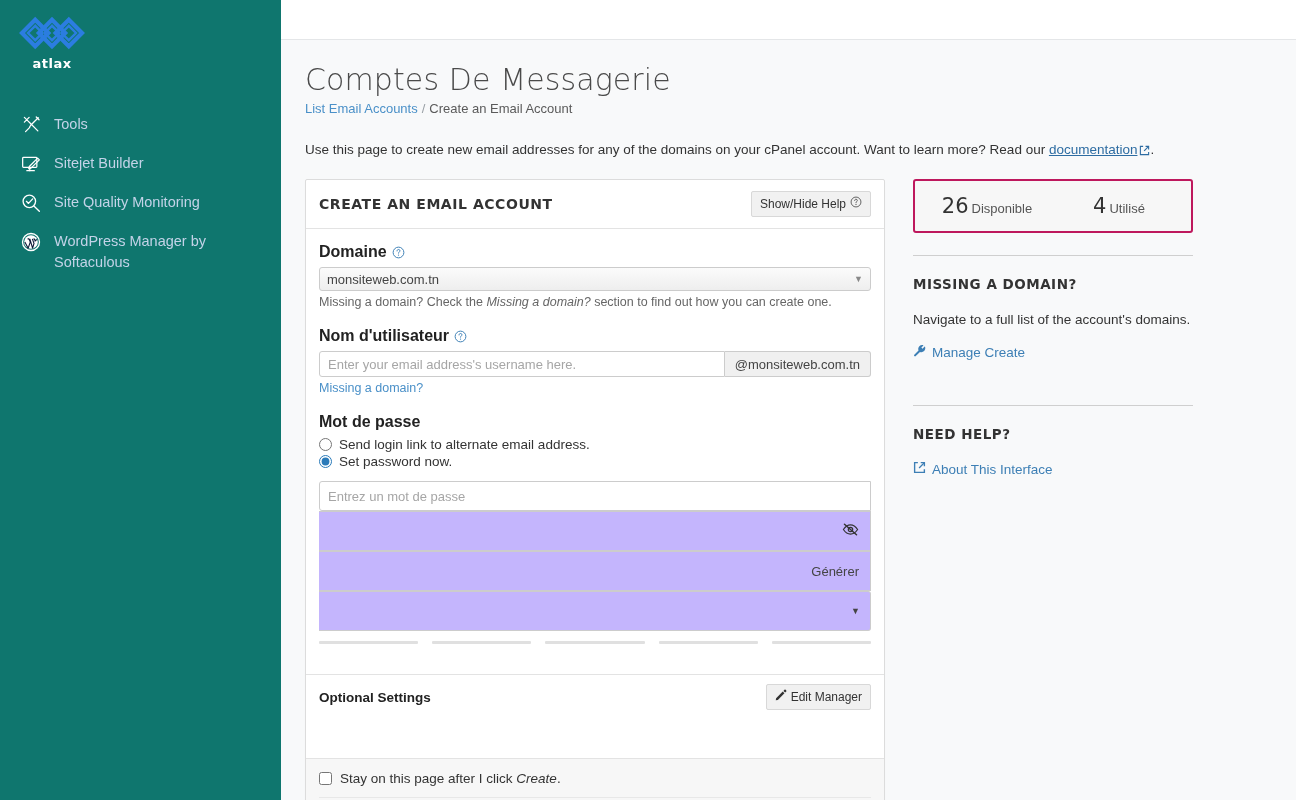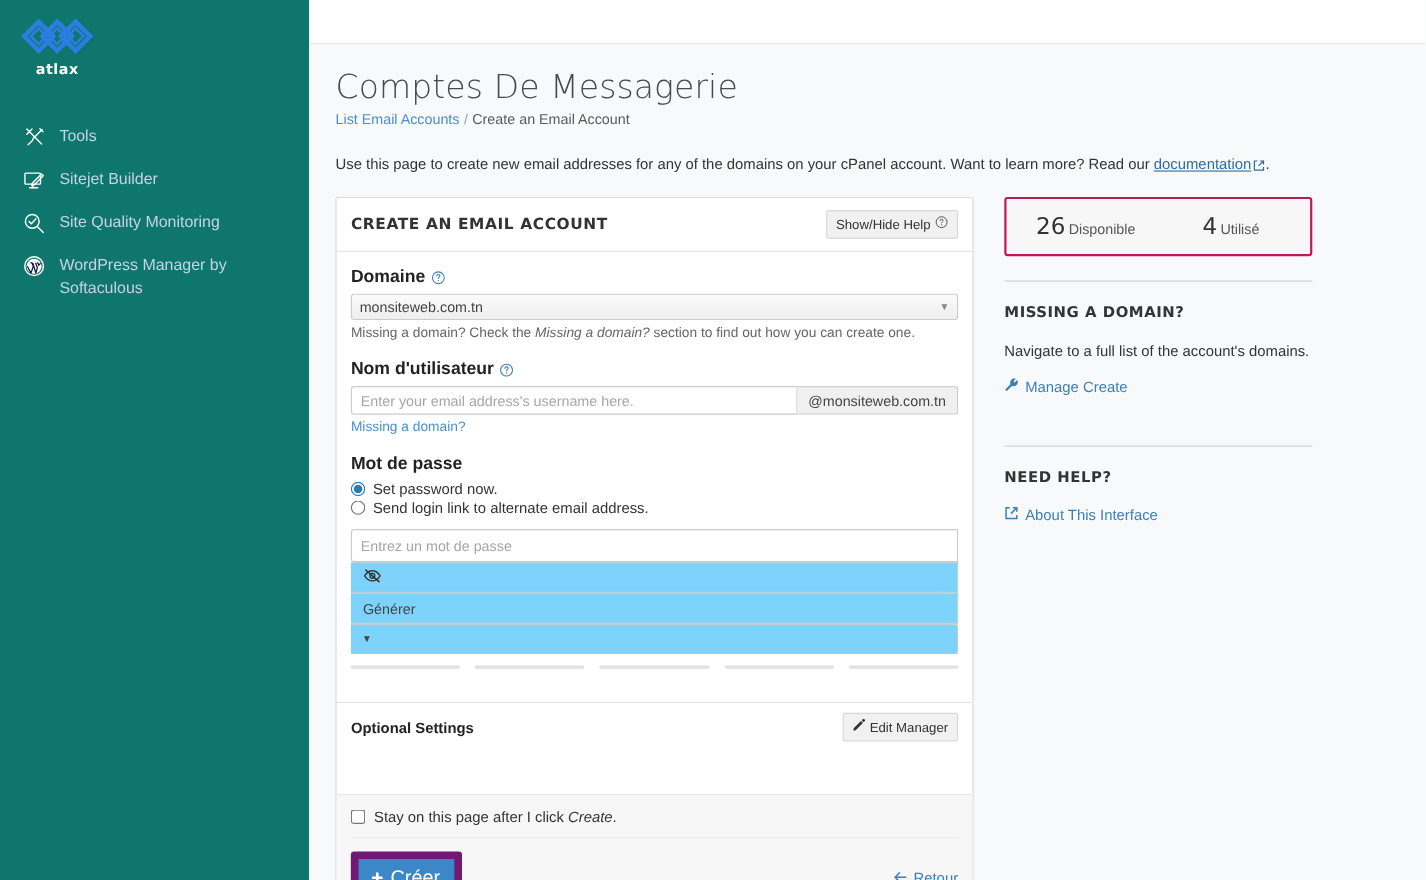--- a/index.html
+++ b/index.html
@@ -210,29 +210,29 @@
   }
   .radio-row input[type=radio] { margin: 0; width: 13px; height: 13px; cursor: pointer; accent-color: #2a7ab9; }
 
   .pw-group { display: flex; width: 100%; margin-top: 12px; flex-direction: column; }
   .pw-group input.fc {
     border-top-right-radius: 0; border-bottom-right-radius: 0;
     flex: 1 1 auto;
     height: 30px;
   }
   .pw-btn {
-    background: #7dd3fc;
+    background: #c4b5fd;
     border: 1px solid #cccccc;
     border-left: none;
     font-size: 13px;
     color: #444;
-    display: flex; align-items: center; justify-content: flex-start;
+    display: flex; align-items: center; justify-content: flex-end;
     padding: 0 11px;
     cursor: pointer;
-    height: 28px;
+    height: 40px;
   }
   .pw-btn.last { border-top-right-radius: 3px; border-bottom-right-radius: 3px; padding: 0 10px; }
 
   .strength {
     display: flex; gap: 14px; margin-top: 10px; margin-bottom: 22px;
   }
   .strength span {
     flex: 1 1 0;
     height: 3px;
     background: #e0e0e0;
@@ -463,26 +463,26 @@
                 <a class="link">Missing a domain?</a>
               </div>
             </div>
 
             <div class="field">
               <div class="field-label">
                 <span>Mot de passe</span>
               </div>
 
               <label class="radio-row">
+                <input type="radio" name="pwmode" style="">
+                <span>Send login link to alternate email address.</span>
+              </label>
+              <label class="radio-row">
                 <input type="radio" name="pwmode" checked="" style="">
                 <span>Set password now.</span>
-              </label>
-              <label class="radio-row">
-                <input type="radio" name="pwmode" style="">
-                <span>Send login link to alternate email address.</span>
               </label>
 
               <div class="pw-group">
                 <input class="fc" type="text" placeholder="Entrez un mot de passe" style="">
                 <div class="pw-btn">
                   <span>
                     <svg width="17" height="15" viewBox="0 0 24 20" fill="none" stroke="#333" stroke-width="1.7" stroke-linecap="round">
                       <path d="M2 10 C5 5.5 8.5 3.5 12 3.5 C15.5 3.5 19 5.5 22 10 C19 14.5 15.5 16.5 12 16.5 C8.5 16.5 5 14.5 2 10 Z"></path>
                       <circle cx="12" cy="10" r="3.1"></circle>
                       <path d="M3.5 2.5 L20.5 17.5" stroke-width="2.1"></path>

